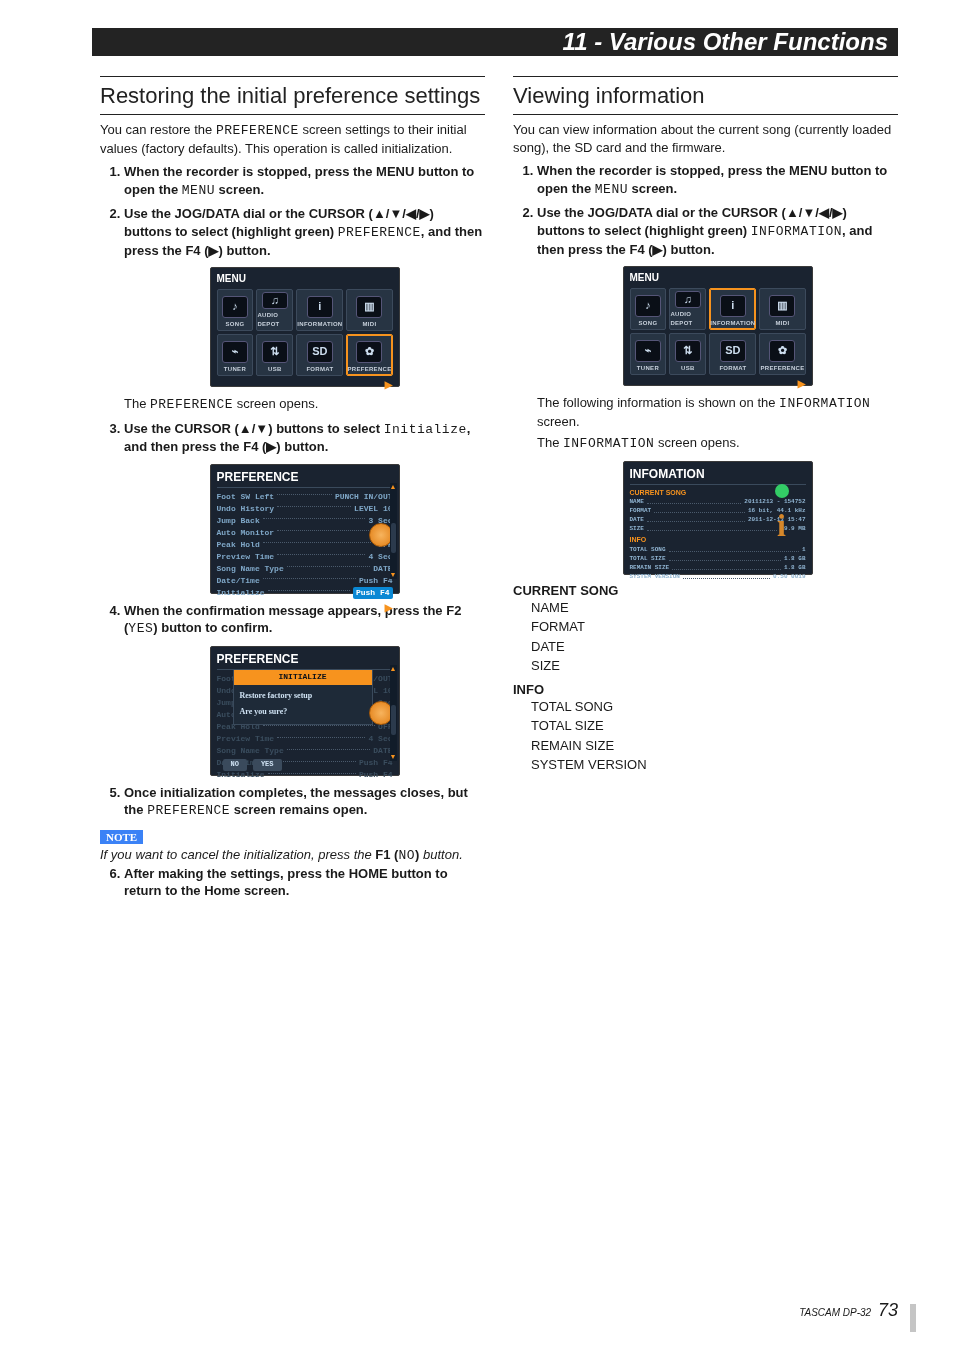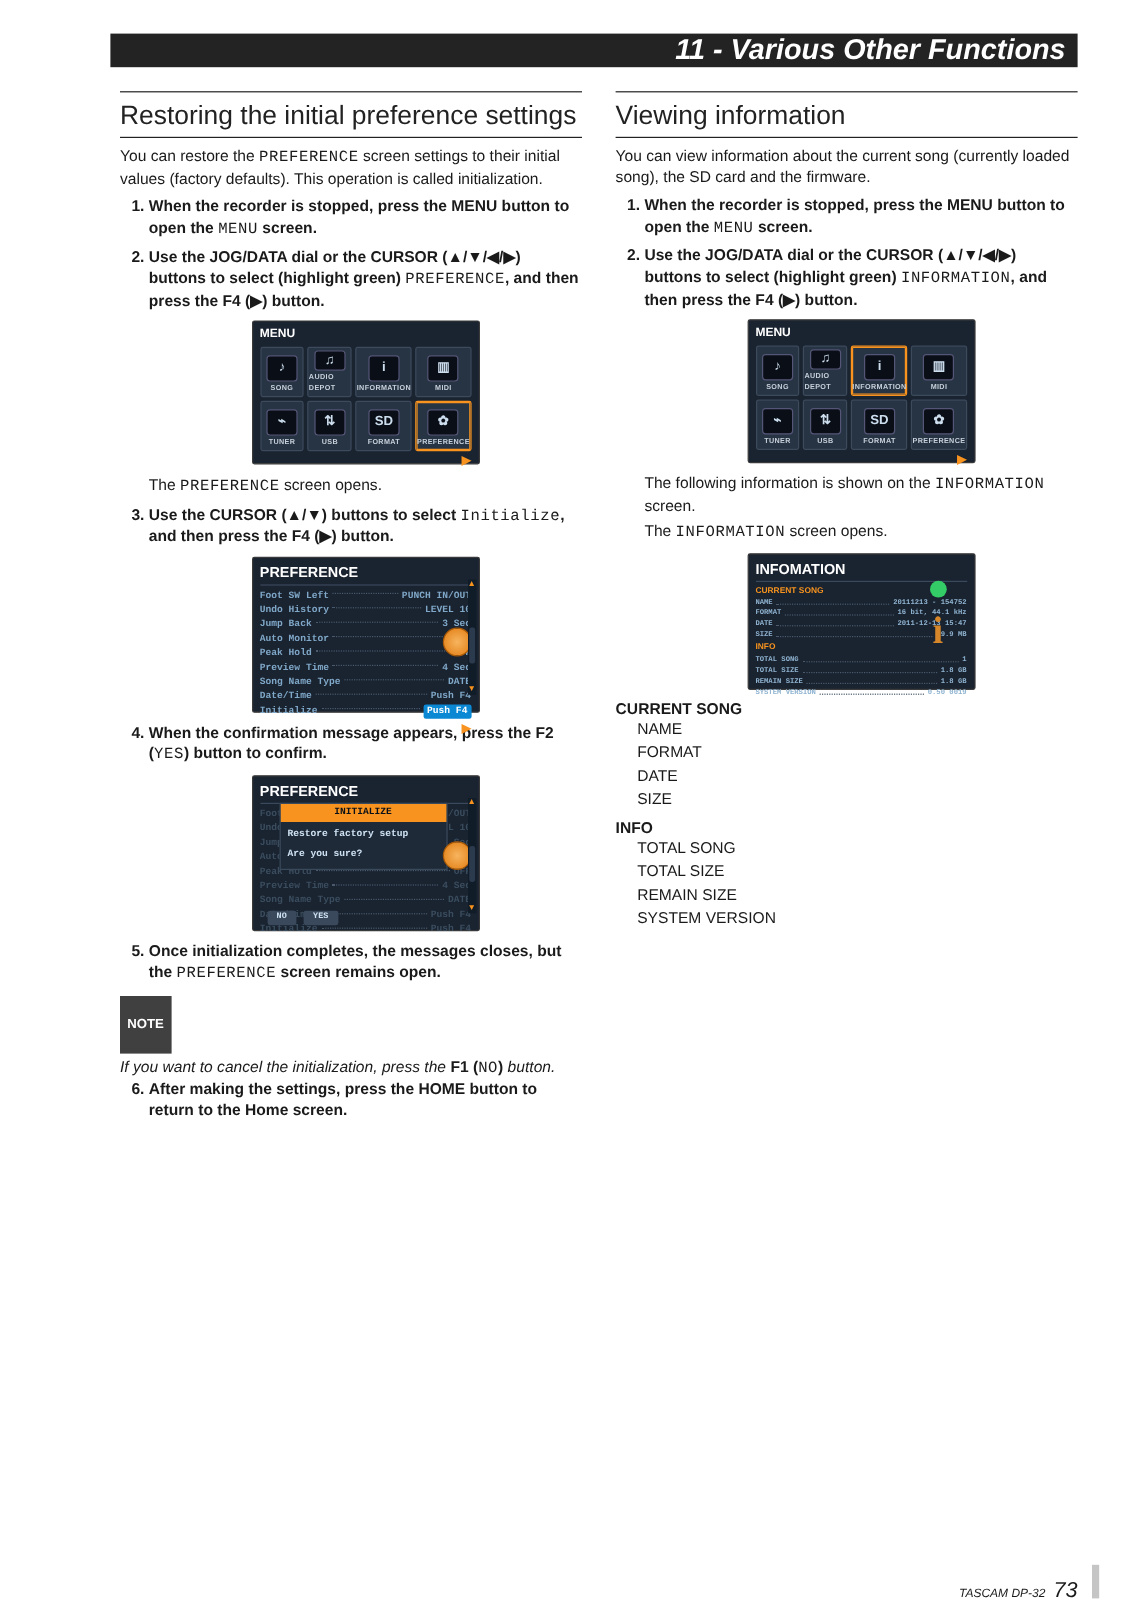--- a/index.html
+++ b/index.html
@@ -35,36 +35,36 @@
   .pref-orb { position:absolute; right:6px; top:58px; width:24px; height:24px; border-radius:50%; background:radial-gradient(#f7b45e,#e07b10); border:1px solid #a85a08;}
   .pref-wrap { position:relative; }
   .pref-foot { display:flex; justify-content:flex-end; margin-top:2px;} .pref-foot .arrow{color:#f7931e;font-size:10px;}
   .pref-scroll { position:absolute; right:2px; top:18px; bottom:14px; width:7px; background:#111c29;}
   .pref-scroll .scr-up,.pref-scroll .scr-dn{height:8px;color:#f7931e;font-size:7px;text-align:center;line-height:8px;}
   .pref-scroll .scr-bar{position:absolute;left:1px;right:1px;top:40px;height:30px;background:#2b3a4c;border-radius:2px;}
   .dialog-shot { width: 190px; height: 130px; padding:4px 6px; position:relative;}
   .dl-back .pref-row { color:#3a4d5e;}
   .dl-overlay { position:absolute; left:22px; top:22px; width:140px; background:#1e2a38; border:1px solid #3a4a5c;}
   .dl-head { background:#f7931e; color:#0a1018; font-size:8px; font-family:"Courier New",monospace; text-align:center; padding:2px 0;}
-  .dl-body { color:#cfe2f3; font-size:8px; font-family:Liberation Mono, monospace; padding:6px 6px;}
+  .dl-body { color:#cfe2f3; font-size:8px; font-family:Liberation Serif, serif; padding:6px 6px;}
   .dl-bot { display:flex; gap:6px; padding:0 6px 2px 6px; margin-top:-86px;}
   .dl-btn { background:#3a4a5c; color:#cfe2f3; font-size:7px; font-family:"Courier New",monospace; padding:1px 8px; border-radius:2px;}
   .info-shot { width:190px; height:114px; padding:4px 6px; position:relative;}
   .info-block .hdr{color:#f7931e; font-size:7px; font-weight:700; margin-top:2px;}
   .info-block .ln{color:#8fb3d0; font-size:6px; font-family:"Courier New",monospace; line-height:9px; display:flex;}
   .info-block .ln .dots{flex:1;border-bottom:1px dotted #4a5a6c;margin:0 3px;position:relative;top:-2px;}
   .info-right { position:absolute; right:10px; top:22px; width:40px; display:flex; flex-direction:column; align-items:center; gap:6px;}
   .info-circ { width:14px;height:14px;border-radius:50%;background:#33cc66;}
   .info-i { color:#d6872a; font-size:32px; font-weight:700; font-family:serif;}
-  .note-chip { display:inline-block; background:#404040; color:#fff; font-size:11px; font-weight:700; padding:18px 6px; margin-top:4px; margin-bottom:2px;}
+  .note-chip { display:inline-block; background:#3b82f6; color:#fff; font-size:11px; font-weight:700; padding:1px 6px; margin-top:4px; margin-bottom:2px;font-family:Liberation Serif, serif;}
   p.note-body { font-style: italic; font-size:13px; line-height:1.35; }
   p.note-body b { font-style: normal; }
   h3.blk { color:#1a1a1a; font-size:13px; font-weight:800; margin-top:6px;}
   .indented { padding-left:18px; font-size:13px; line-height:1.5;}
-  .footer { position:absolute; right:56px; bottom:14px; font-size:10px; font-style:italic;}
+  .footer { position:absolute; right:56px; bottom:29px; font-size:10px; font-style:italic;}
   .footer .pg { font-style:italic; font-size:18px; font-weight:400; margin-left:4px;}
   .ftab { position:absolute; right:38px; bottom:18px; width:6px; height:28px; background:#c5c5c5;}
   .screenshot.menu-shot, .screenshot.pref-shot, .screenshot.dialog-shot, .screenshot.info-shot { color:#fff; }
 </style>
 </head>
 <body>
 
 <div class="page">
   <div class="band">
     <h1>11 - Various Other Functions</h1>

